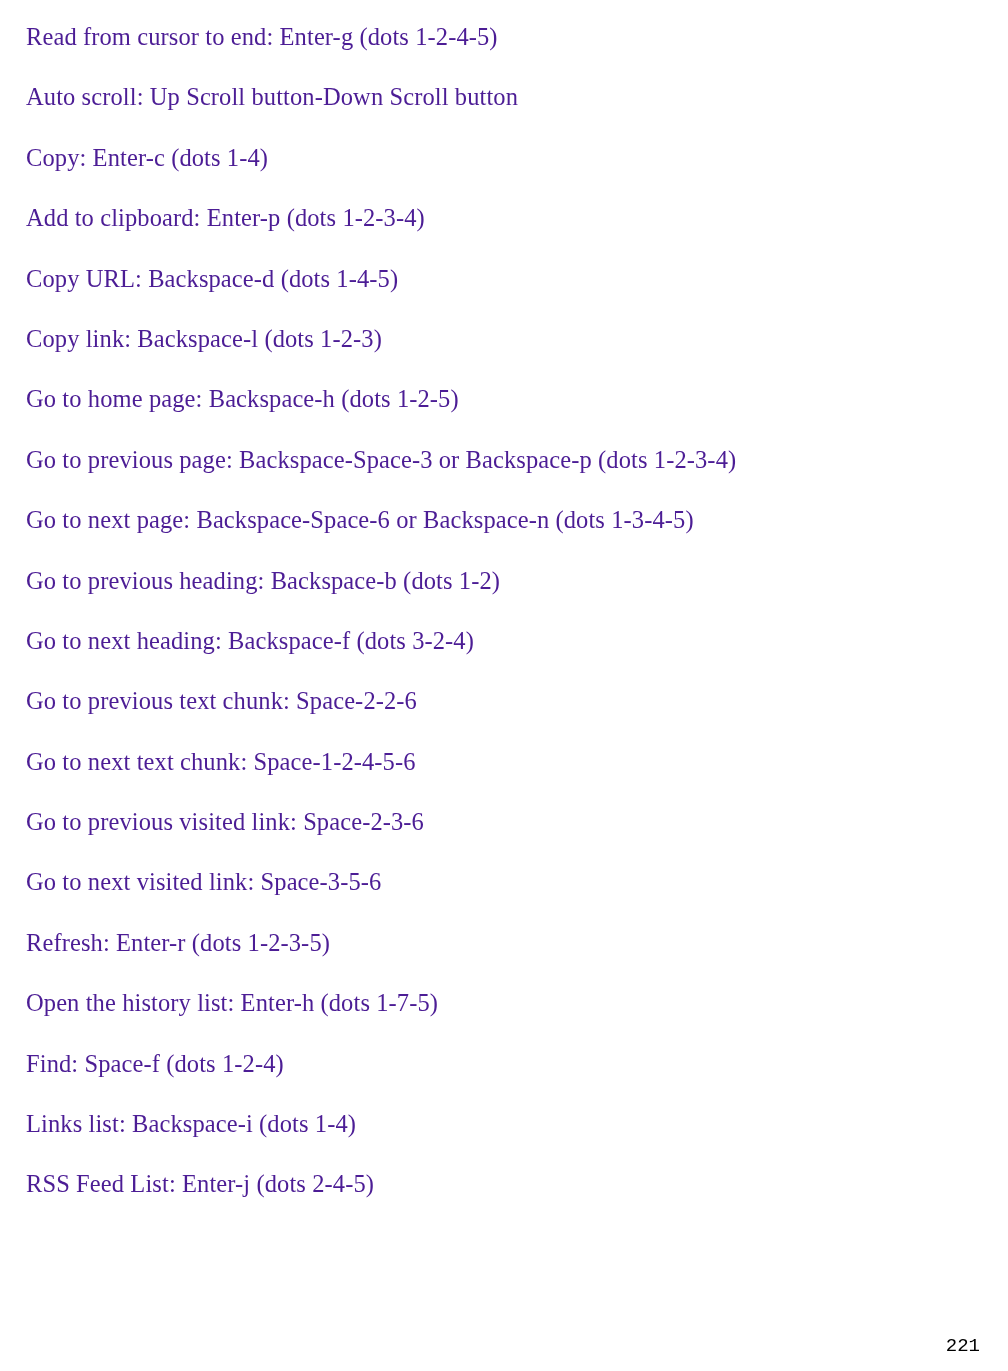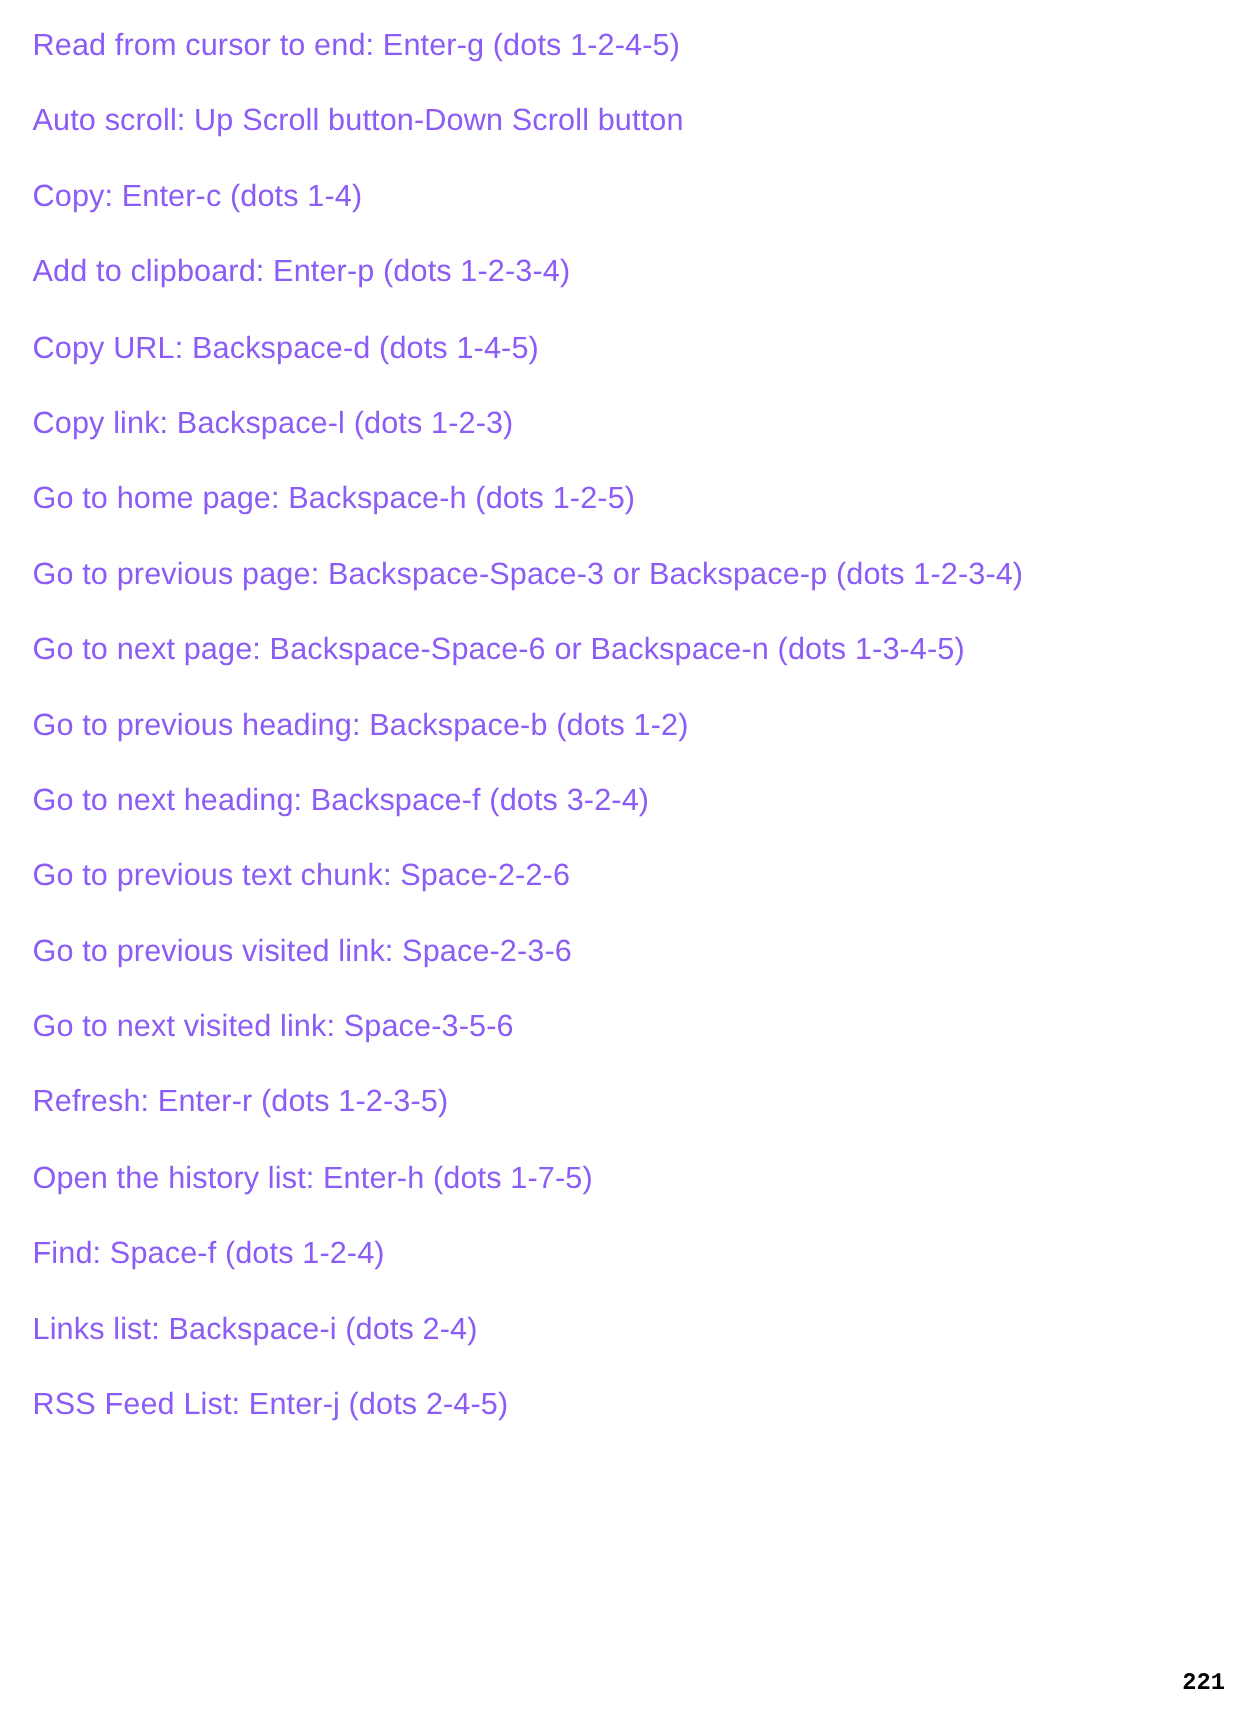--- a/index.html
+++ b/index.html
@@ -10,54 +10,55 @@
     body {
       width: 1008px;
       height: 1371px;
       background: #ffffff;
       font-family: Arial, Helvetica, sans-serif;
       position: relative;
       padding: 22px 26px 0 26px;
     }
     .line {
       font-size: 24.5px;
-      color: #8b5cf6;
+      color: #4c1d95;
       margin-bottom: 31px;
       line-height: 1.2;
       letter-spacing: 0.1px;
+      font-family: Liberation Serif, serif;
     }
     .page-number {
       position: absolute;
       bottom: 14px;
       right: 28px;
       font-family: "Courier New", Courier, monospace;
       font-size: 19px;
       color: #000000;
-      font-weight: bold;
     }
   </style>
 </head>
 <body>
 
 <div>
   <div class="line">Read from cursor to end: Enter-g (dots 1-2-4-5)</div>
   <div class="line">Auto scroll: Up Scroll button-Down Scroll button</div>
   <div class="line">Copy: Enter-c (dots 1-4)</div>
   <div class="line">Add to clipboard: Enter-p (dots 1-2-3-4)</div>
   <div class="line">Copy URL: Backspace-d (dots 1-4-5)</div>
   <div class="line">Copy link: Backspace-l (dots 1-2-3)</div>
   <div class="line">Go to home page: Backspace-h (dots 1-2-5)</div>
   <div class="line">Go to previous page: Backspace-Space-3 or Backspace-p (dots 1-2-3-4)</div>
   <div class="line">Go to next page: Backspace-Space-6 or Backspace-n (dots 1-3-4-5)</div>
   <div class="line">Go to previous heading: Backspace-b (dots 1-2)</div>
   <div class="line">Go to next heading: Backspace-f (dots 3-2-4)</div>
   <div class="line">Go to previous text chunk: Space-2-2-6</div>
+  <div class="line">Go to next text chunk: Space-1-2-4-5-6</div>
   <div class="line">Go to previous visited link: Space-2-3-6</div>
   <div class="line">Go to next visited link: Space-3-5-6</div>
   <div class="line">Refresh: Enter-r (dots 1-2-3-5)</div>
   <div class="line">Open the history list: Enter-h (dots 1-7-5)</div>
   <div class="line">Find: Space-f (dots 1-2-4)</div>
-  <div class="line">Links list: Backspace-i (dots 2-4)</div>
+  <div class="line">Links list: Backspace-i (dots 1-4)</div>
   <div class="line">RSS Feed List: Enter-j (dots 2-4-5)</div>
 
 </div>
 
 <div class="page-number">221</div>
 
 </body></html>

